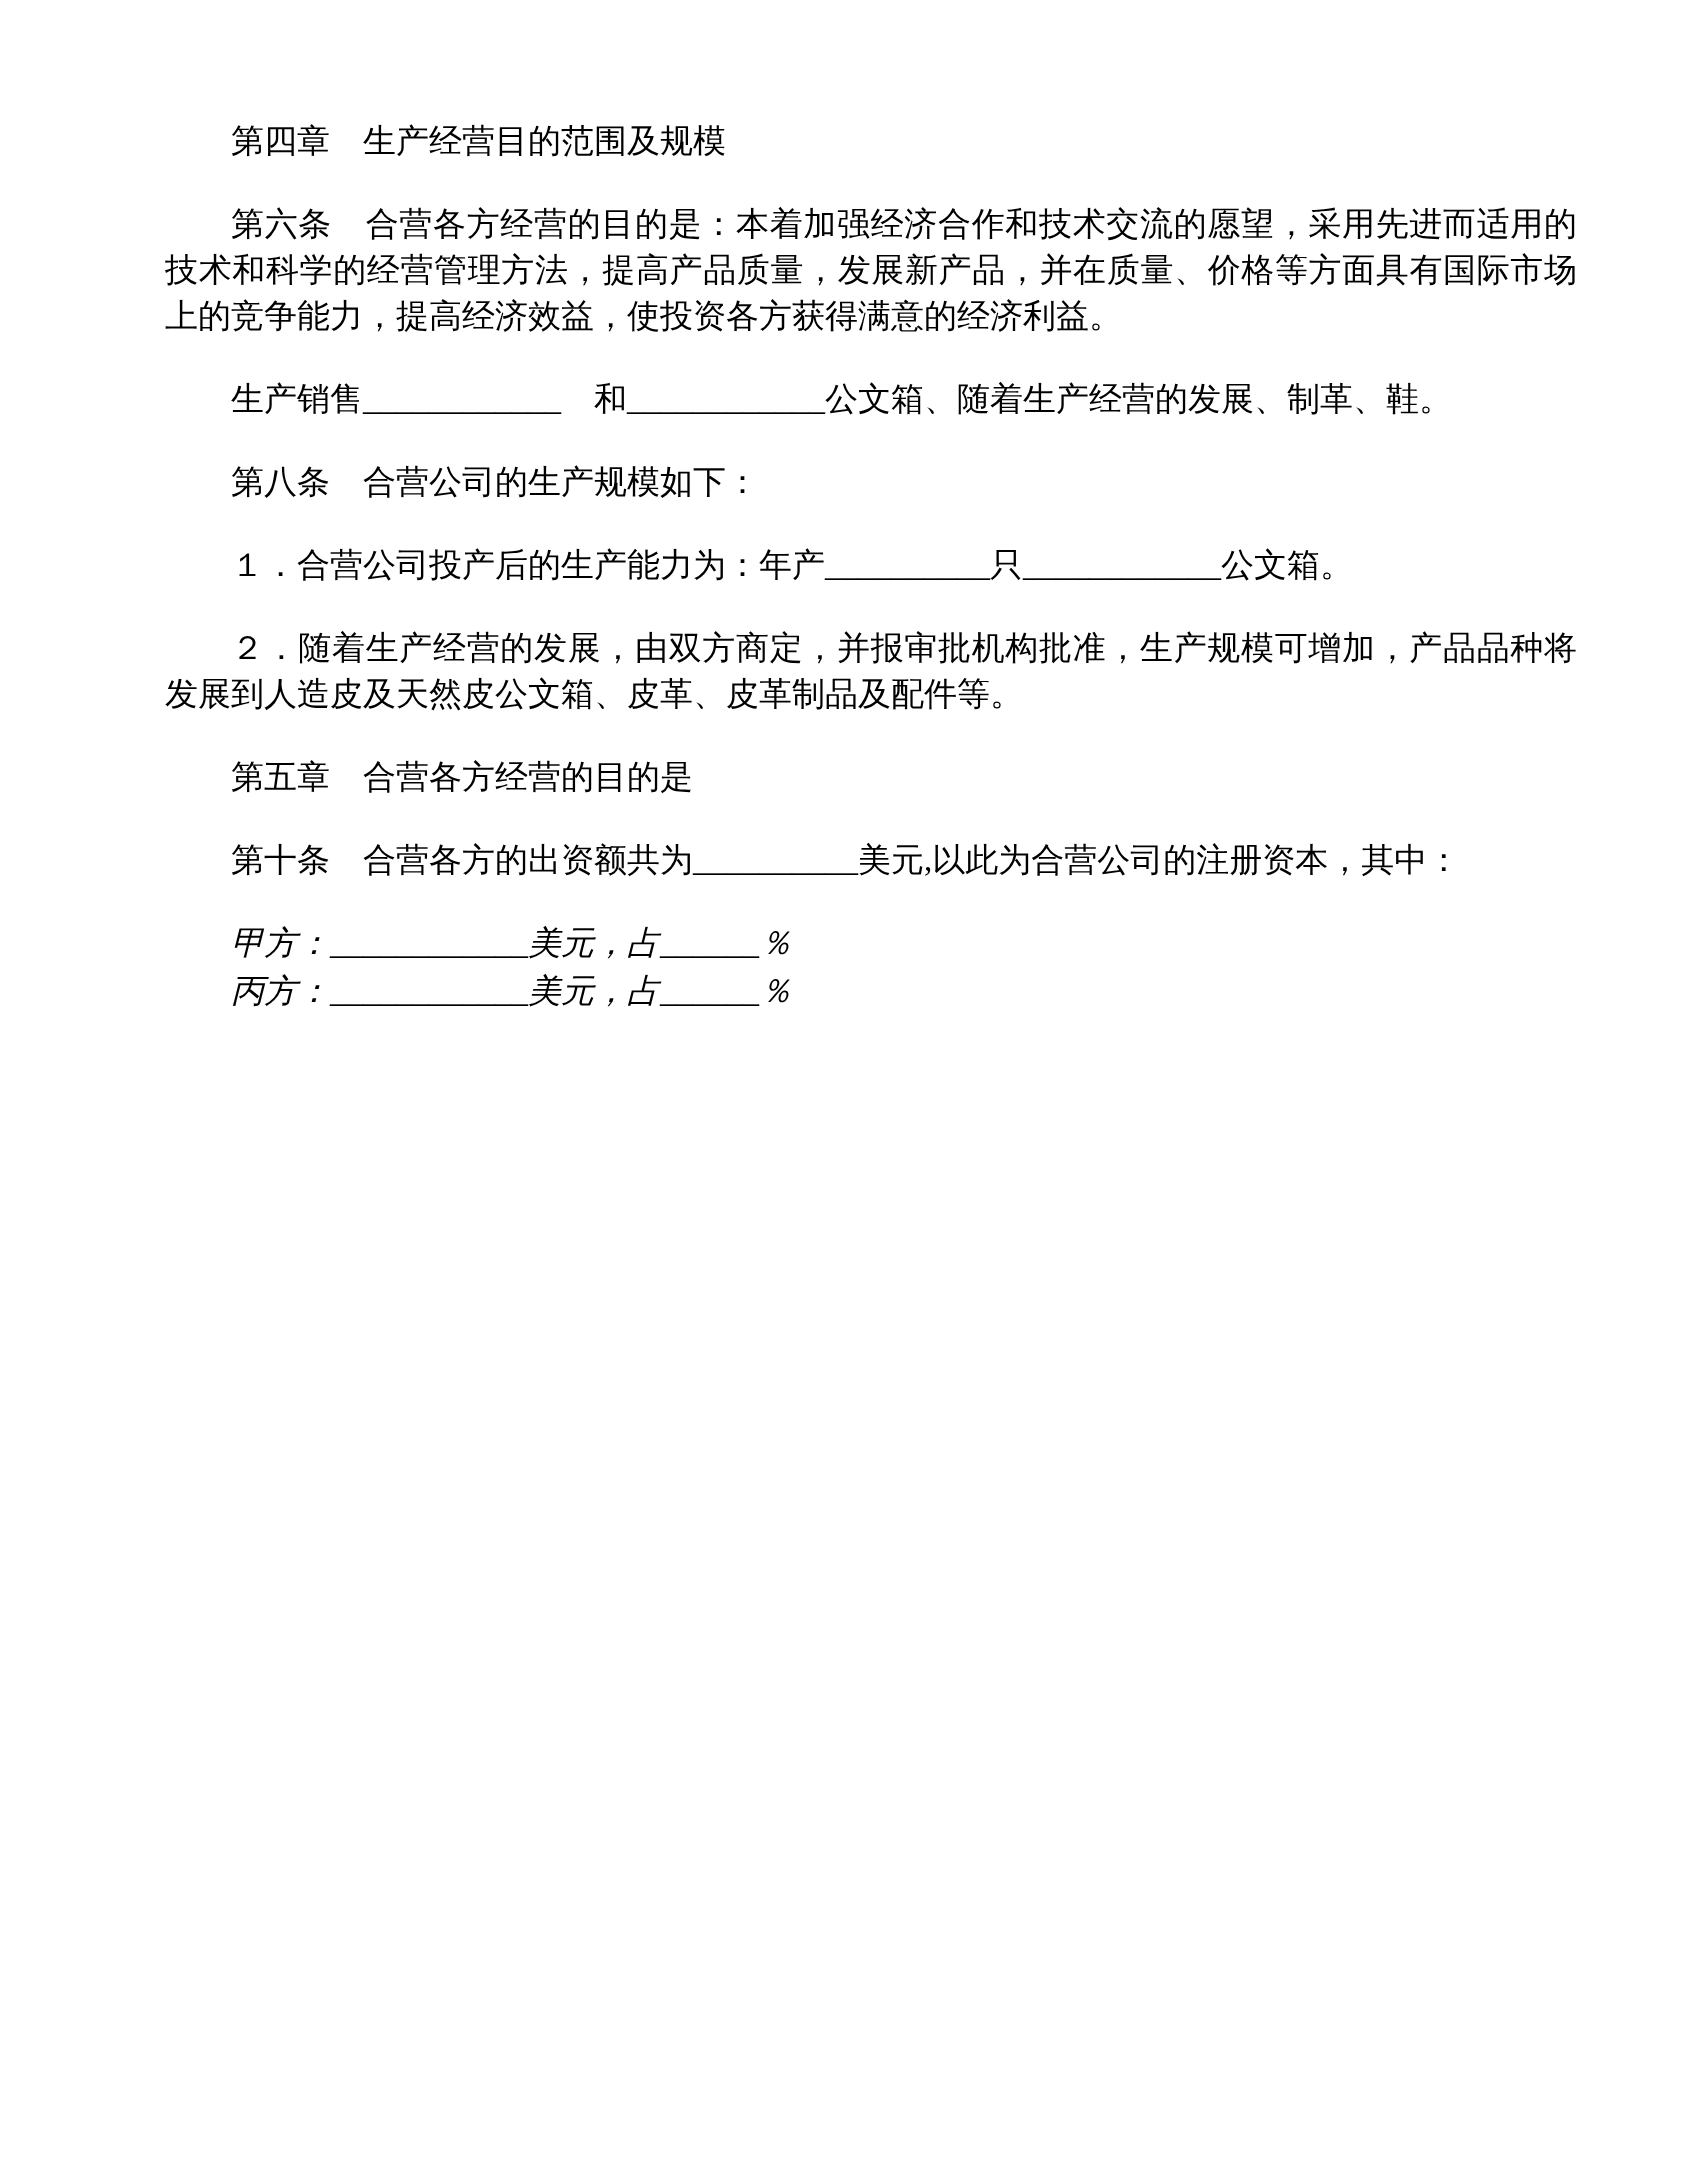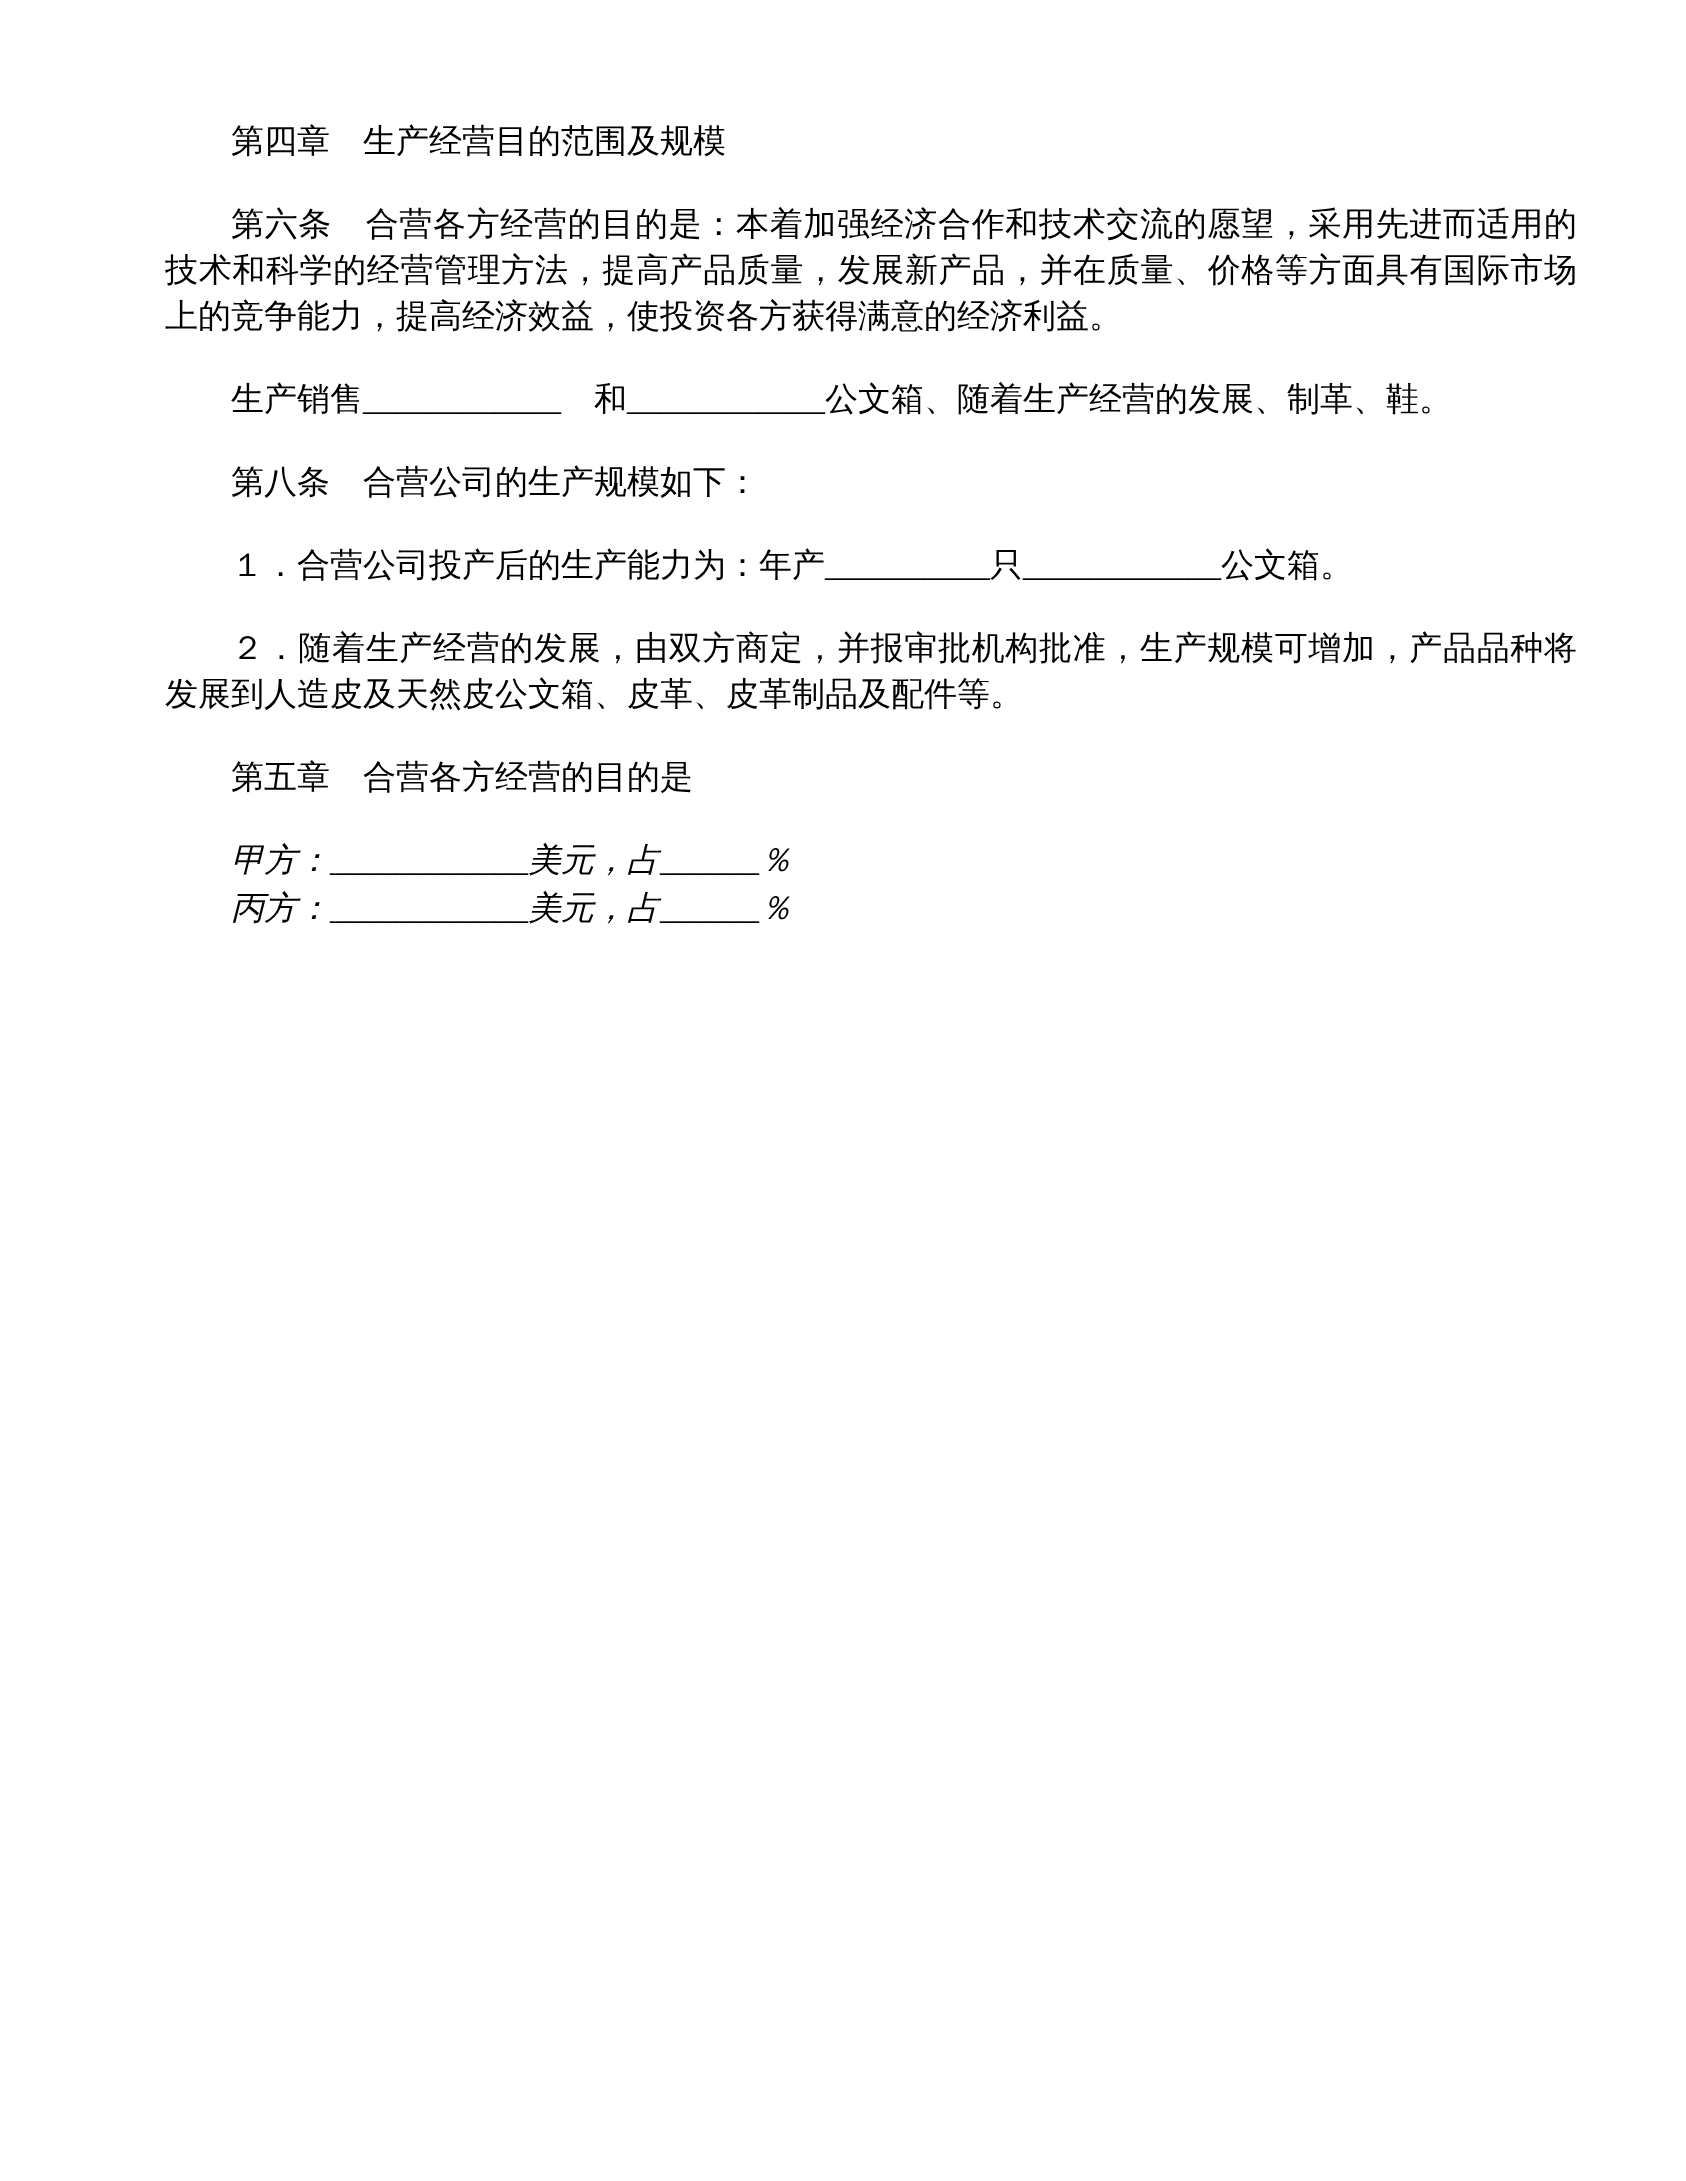--- a/index.html
+++ b/index.html
@@ -52,20 +52,21 @@
 
   <p class="para">第八条　合营公司的生产规模如下：</p>
 
   <p class="para">１．合营公司投产后的生产能力为：年产__________只____________公文箱。</p>
 
   <p class="para no-justify-last">２．随着生产经营的发展，由双方商定，并报审批机构批准，生产规模可增加，产品品种将发展到人造皮及天然皮公文箱、皮革、皮革制品及配件等。</p>
 
   <p class="para heading">第五章　合营各方经营的目的是</p>
 
 
+  <p class="para no-justify-last">第十条　合营各方的出资额共为__________美元,以此为合营公司的注册资本，其中：</p>
 
   <p class="para tight">甲方：____________美元，占______％</p>
 
 
   <p class="para tight">丙方：____________美元，占______％</p>
 
 </div>
 
 
 </body></html>

